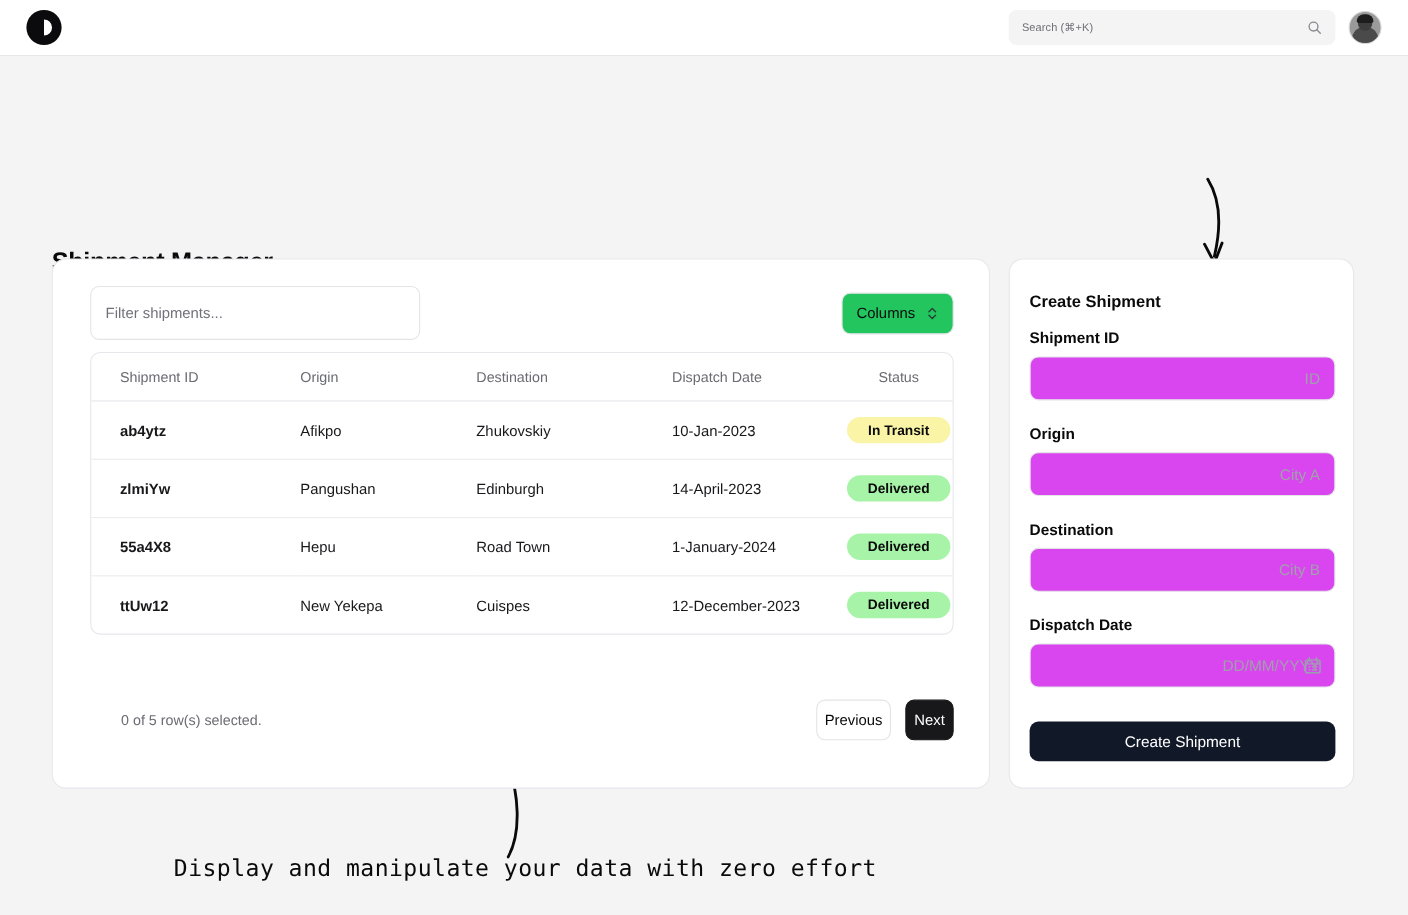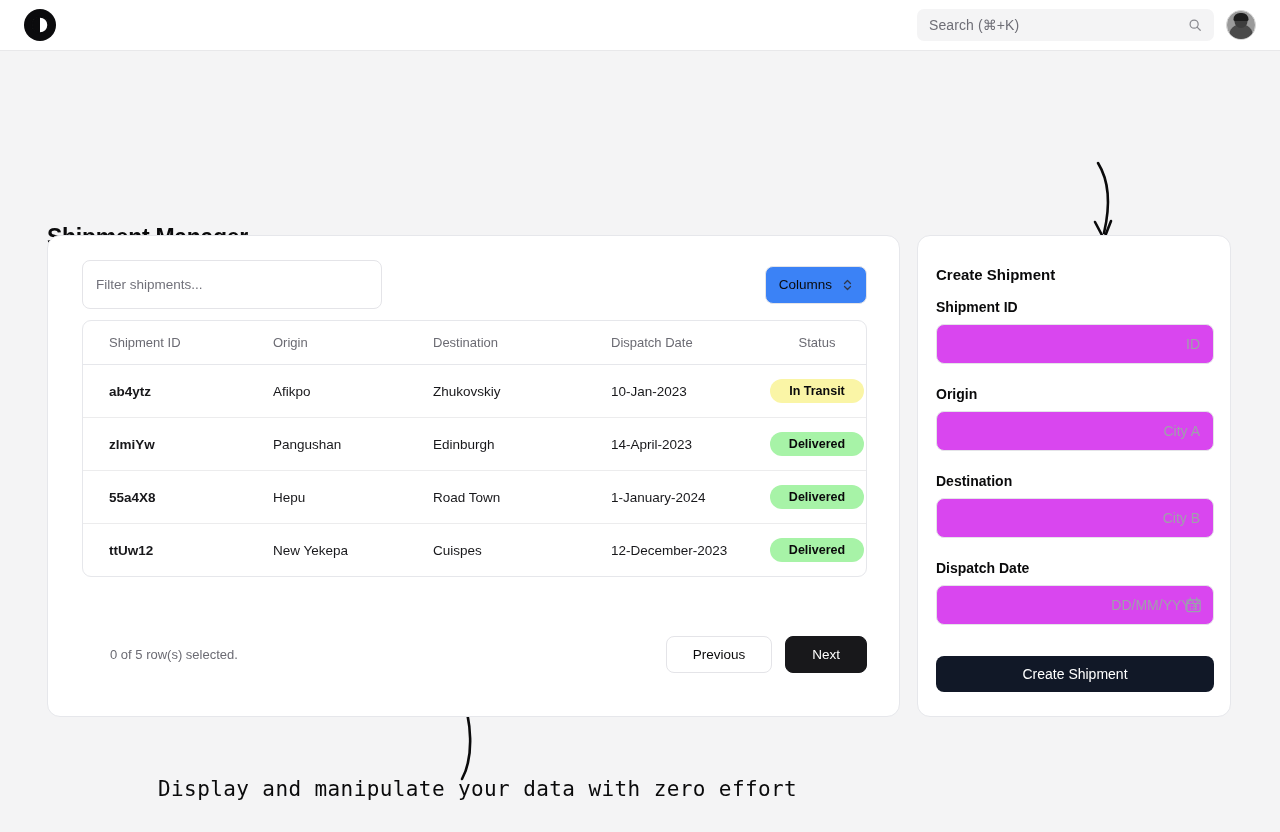--- a/index.html
+++ b/index.html
@@ -51,21 +51,21 @@
     width: 297px;
     height: 32px;
     background: #f4f4f5;
     border-radius: 7px;
     display: flex;
     align-items: center;
     padding: 0 12px;
     cursor: text;
   }
   .searchbox .ph {
-    font-size: 14px;
+    font-size: 10px;
     color: #6e6e76;
     flex: 1;
     letter-spacing: 0.1px;
   }
   .search-icon { width: 14px; height: 14px; flex: none; opacity: .6; }
 
   .avatar {
     width: 30px; height: 30px;
     border-radius: 50%;
     overflow: hidden;
@@ -144,21 +144,21 @@
     outline: none;
   }
   .filter-input::placeholder { color: #71717a; }
 
   .columns-btn {
     margin-left: auto;
     height: 38px;
     min-width: 100px;
     border: 1px solid #e4e4e8;
     border-radius: 8px;
-    background: #3b82f6;
+    background: #22c55e;
     display: flex;
     align-items: center;
     gap: 10px;
     padding: 0 13px;
     font-size: 13.5px;
     color: #0a0a0b;
     cursor: pointer;
     font-family: "Liberation Sans", sans-serif;
   }
   .selector-icon { width: 11px; height: 14px; flex: none; opacity: .85; }
@@ -219,21 +219,21 @@
     position: absolute;
     left: 34px; top: 400px;
     width: 785px;
     display: flex;
     align-items: center;
   }
   .rows-sel { font-size: 13px; color: #6b6b73; margin-left: 28px; }
   .pager { margin-left: auto; display: flex; gap: 13px; }
   .pg-btn {
     height: 37px;
-    padding: 0 26px;
+    padding: 0 7px;
     border-radius: 8px;
     font-size: 13.5px;
     font-weight: 500;
     cursor: pointer;
     font-family: "Liberation Sans", sans-serif;
   }
   .pg-prev { background: #fff; border: 1px solid #e4e4e8; color: #0a0a0b; }
   .pg-next { background: #18181b; border: 1px solid #18181b; color: #fff; }
 
   

